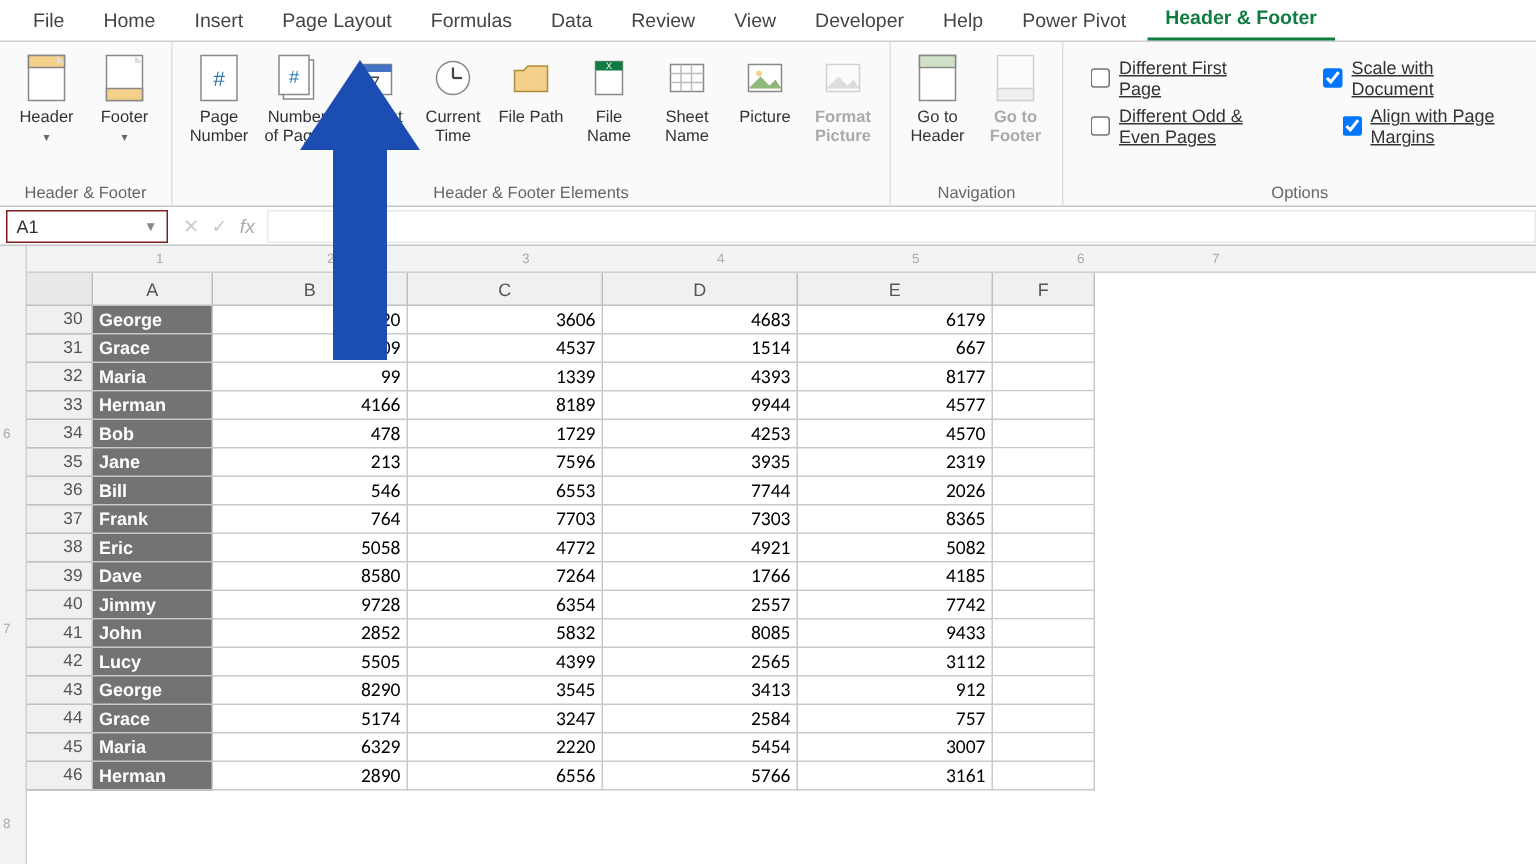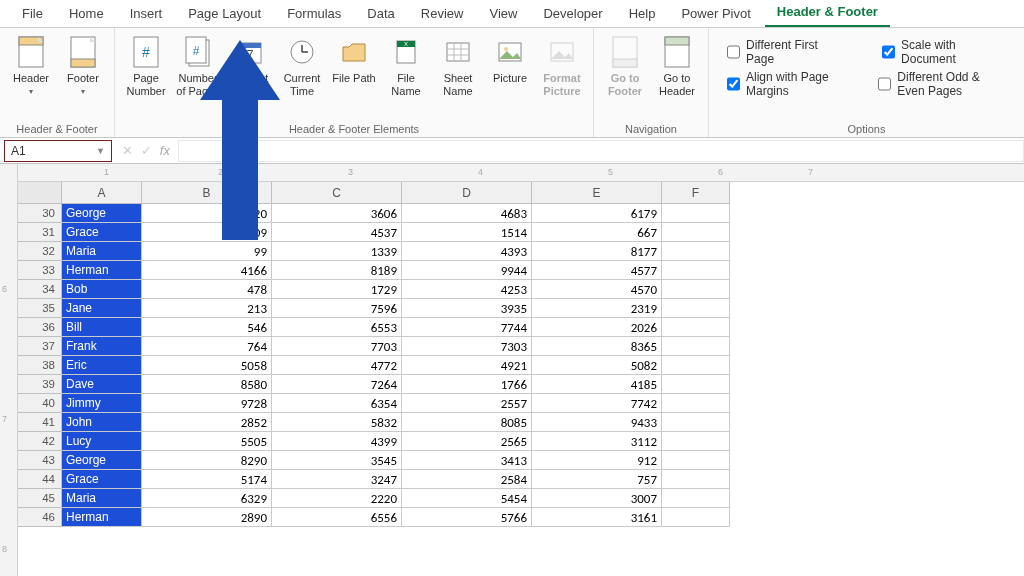--- a/index.html
+++ b/index.html
@@ -16,21 +16,21 @@
   .group-items { display: flex; flex: 1; gap: 2px; }
   .group-label { text-align: center; font-size: 11px; color: #666; padding: 2px 0 0 0; }
 
   .big-btn { display: flex; flex-direction: column; align-items: center; justify-content: flex-start; width: 50px; height: 86px; padding: 2px; cursor: pointer; }
   .big-btn .icon { width: 32px; height: 32px; margin: 2px 0 4px 0; display: flex; align-items: center; justify-content: center; }
   .big-btn .lbl { font-size: 11px; text-align: center; line-height: 1.2; color: #333; }
   .big-btn.disabled .lbl { color: #aaa; font-weight: bold; }
   .big-btn .drop { font-size: 8px; color: #666; margin-top: 2px; }
 
   .options { display: flex; flex-direction: column; flex: 1; padding: 6px 12px; gap: 4px; }
-  .opt-row { display: flex; gap: 40px; }
+  .opt-row { display: flex; gap: 40px; text-decoration: underline; }
   .opt { display: flex; align-items: center; gap: 6px; font-size: 12px; color: #333; }
   .opt input { width: 14px; height: 14px; }
 
   
   .fx-row { display: flex; align-items: center; height: 26px; border-bottom: 1px solid #c6c6c6; background: #fff; }
   .namebox { width: 108px; height: 22px; border: 1px solid #7f1d1d; margin: 0 10px 0 4px; display: flex; align-items: center; padding: 0 6px; font-size: 12px; justify-content: space-between; }
   .namebox .arr { font-size: 9px; color: #888; }
   .fx-icons { display: flex; align-items: center; gap: 8px; color: #aaa; font-size: 13px; margin-right: 8px; }
   .fx-bar { flex: 1; height: 22px; border: 1px solid #e8e8e8; }
 
@@ -46,21 +46,21 @@
   .rowhdr { height: 19px; border-bottom: 1px solid #c0c0c0; border-right: 1px solid #c0c0c0; display: flex; align-items: center; justify-content: flex-end; padding-right: 6px; font-size: 11.5px; color: #555; background: #f0f0f0; }
 
   .sheet { flex: 1; position: relative; overflow: hidden; }
   .top-ruler { height: 18px; background: #f3f3f3; border-bottom: 1px solid #d0d0d0; position: relative; }
   .top-ruler .tk { position: absolute; top: 3px; font-size: 9px; color: #aaa; }
 
   .grid-body { display: flex; }
   .rows-wrap { flex: 1; }
   .data-row { display: flex; height: 19px; }
   .cell { border-right: 1px solid #c9c9c9; border-bottom: 1px solid #c9c9c9; display: flex; align-items: center; padding: 0 4px; font-size: 12px; line-height: 1; }
-  .cell.name { background: #1d4ed8; color: #fff; font-weight: 400; justify-content: flex-start; }
+  .cell.name { background: #737373; color: #fff; font-weight: 700; justify-content: flex-start; }
   .cell.num { justify-content: flex-end; font-family: Calibri, Arial, sans-serif; color: #000; font-size: 13px; }
   .cell.empty { background: #fff; }
 
   
   .wA { width: 80px; }
   .wB, .wC, .wD, .wE { width: 130px; }
   .wF { width: 68px; }
   .wRest { flex: 1; border-right: none; border-bottom: none; background: #fff; }
 
   
@@ -206,62 +206,62 @@
             </svg>
           </span>
         <span class="lbl">Format Picture</span>
       </div>
     </div>
     <div class="group-label">Header &amp; Footer Elements</div>
   </div>
 
   <div class="group">
     <div class="group-items">
+      <div class="big-btn">
+        <span class="icon">
+            <svg width="30" height="34">
+              <rect x="3" y="2" width="24" height="30" fill="#fff" stroke="#888"></rect>
+              <rect x="3" y="2" width="24" height="8" fill="#cfe2c8" stroke="#888"></rect>
+            </svg>
+          </span>
+        <span class="lbl">Go to Header</span>
+      </div>
       <div class="big-btn disabled">
         <span class="icon">
             <svg width="30" height="34" opacity="0.35">
               <rect x="3" y="2" width="24" height="30" fill="#fff" stroke="#888"></rect>
               <rect x="3" y="24" width="24" height="8" fill="#ddd" stroke="#888"></rect>
             </svg>
           </span>
         <span class="lbl">Go to Footer</span>
-      </div>
-      <div class="big-btn">
-        <span class="icon">
-            <svg width="30" height="34">
-              <rect x="3" y="2" width="24" height="30" fill="#fff" stroke="#888"></rect>
-              <rect x="3" y="2" width="24" height="8" fill="#cfe2c8" stroke="#888"></rect>
-            </svg>
-          </span>
-        <span class="lbl">Go to Header</span>
       </div>
     </div>
     <div class="group-label">Navigation</div>
   </div>
 
   <div class="group" style="flex:1; border-right:none">
     <div class="options">
       <div class="opt-row">
         <label class="opt">
             <input type="checkbox" id="cb1" style="">
             <span>Different First Page</span>
           </label>
         <label class="opt">
             <input type="checkbox" id="cb3" checked="" style="">
             <span>Scale with Document</span>
           </label>
       </div>
       <div class="opt-row">
         <label class="opt">
+            <input type="checkbox" id="cb2" style="">
+            <span>Different Odd &amp; Even Pages</span>
+          </label>
+        <label class="opt">
             <input type="checkbox" id="cb4" checked="" style="">
             <span>Align with Page Margins</span>
-          </label>
-        <label class="opt">
-            <input type="checkbox" id="cb2" style="">
-            <span>Different Odd &amp; Even Pages</span>
           </label>
       </div>
     </div>
     <div class="group-label">Options</div>
   </div>
 
 </div>
 
 <div class="fx-row">
   <div class="namebox">

